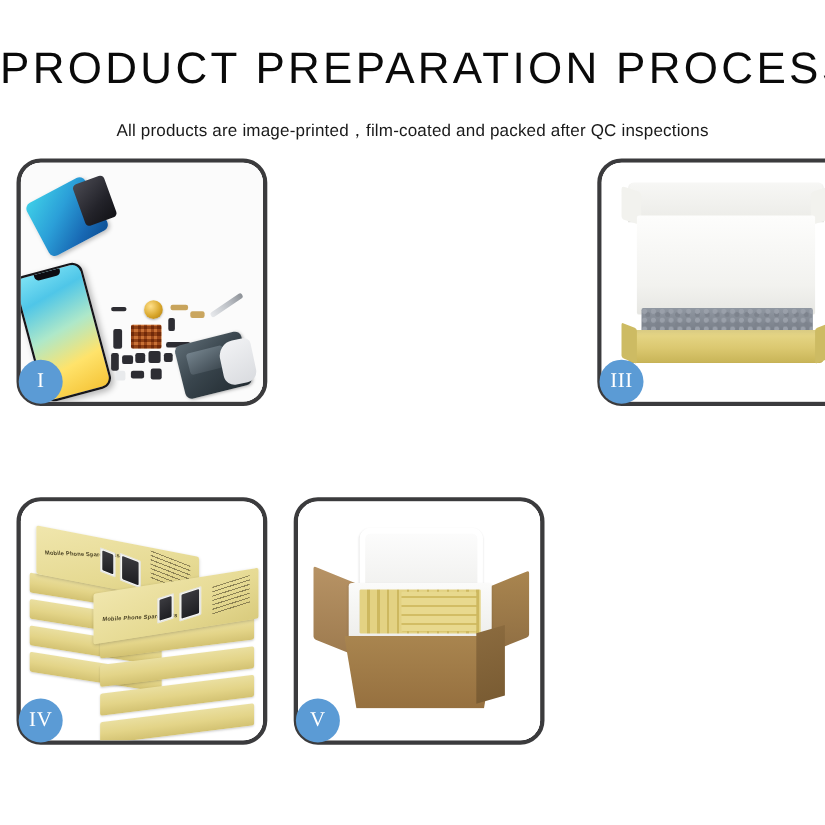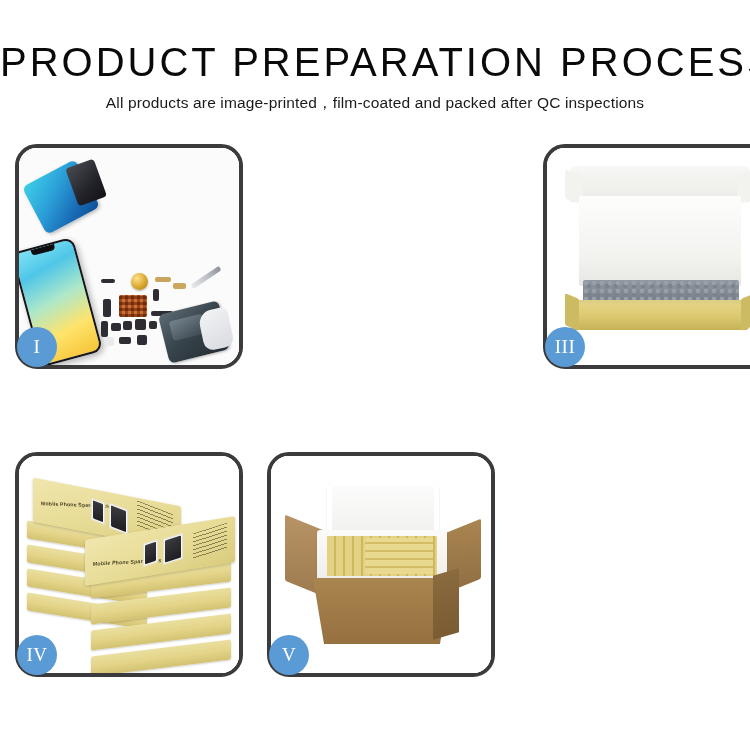--- a/index.html
+++ b/index.html
@@ -30,21 +30,21 @@
   .main-title {
     font-family: "Liberation Sans", sans-serif;
     font-size: 40px;
     font-weight: 400;
     letter-spacing: 3.0px;
     color: #0a0a0a;
     line-height: 44px;
     white-space: nowrap;
   }
   .sub-title {
-    margin-top: 9px;
+    margin-top: 25px;
     font-family: "Liberation Sans", sans-serif;
     font-size: 15.5px;
     font-weight: 400;
     letter-spacing: 0.15px;
     color: #1a1a1a;
     white-space: nowrap;
   }
 
   
   .grid {

